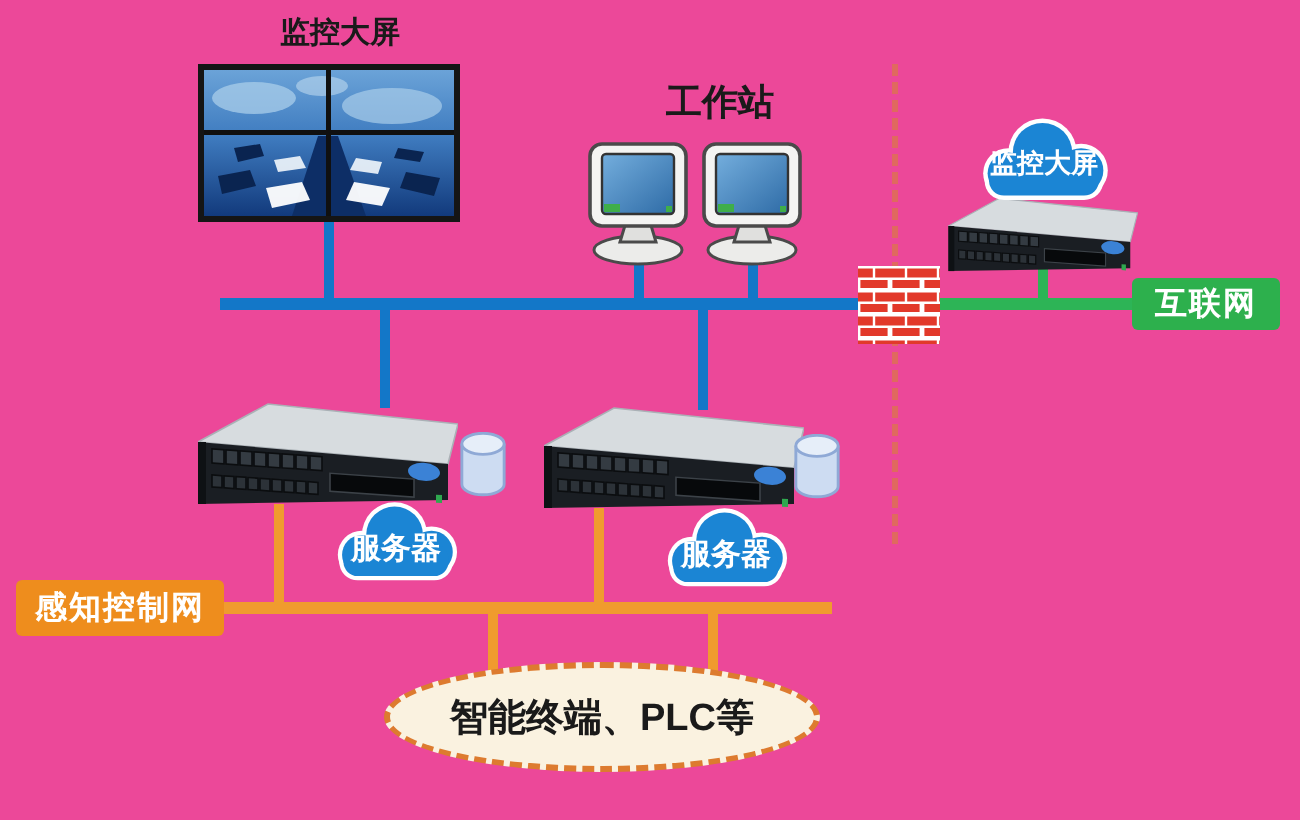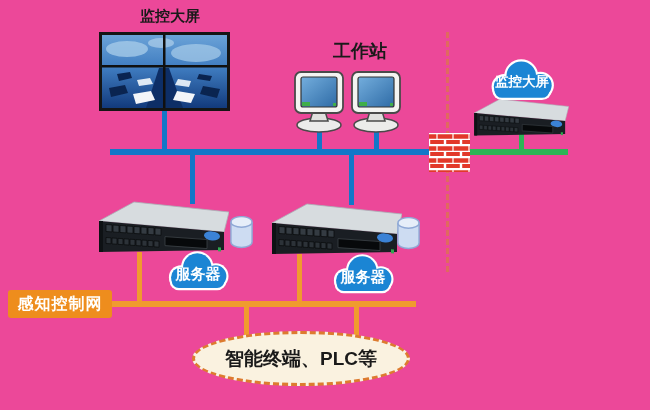--- a/index.html
+++ b/index.html
@@ -111,20 +111,21 @@
       <defs>
         <pattern id="brick" width="16" height="12" patternUnits="userSpaceOnUse">
           <rect width="16" height="12" fill="#E2392A"></rect>
           <path d="M0,0.6H16 M0,6.4H16 M8,0.6V6.4 M0.6,6.4V12 M15.4,6.4V12 M0,11.6H16" stroke="#FFFFFF" stroke-width="1.2" fill="none"></path>
         </pattern>
       </defs>
       <rect width="41" height="39" fill="url(#brick)"></rect>
     </svg>
   </div>
 
+  <div class="abs badge b-green" style="left:566px;top:139px;width:74px;height:26px;font-size:16px;">互联网</div>
   <div class="abs badge b-orange" style="left:8px;top:290px;width:104px;height:28px;font-size:16px;">感知控制网</div>
 
   <div class="abs cloud" style="left:477px;top:57px;width:90px;height:46px;">
     <svg width="90" height="46" viewBox="0 0 100 62">
       <g fill="#FFFFFF">
         <circle cx="26" cy="40" r="17"></circle>
           <circle cx="49" cy="26" r="23"></circle>
           <circle cx="75" cy="38" r="18"></circle>
         <rect x="10" y="30" width="80" height="28" rx="13"></rect>
       </g>

